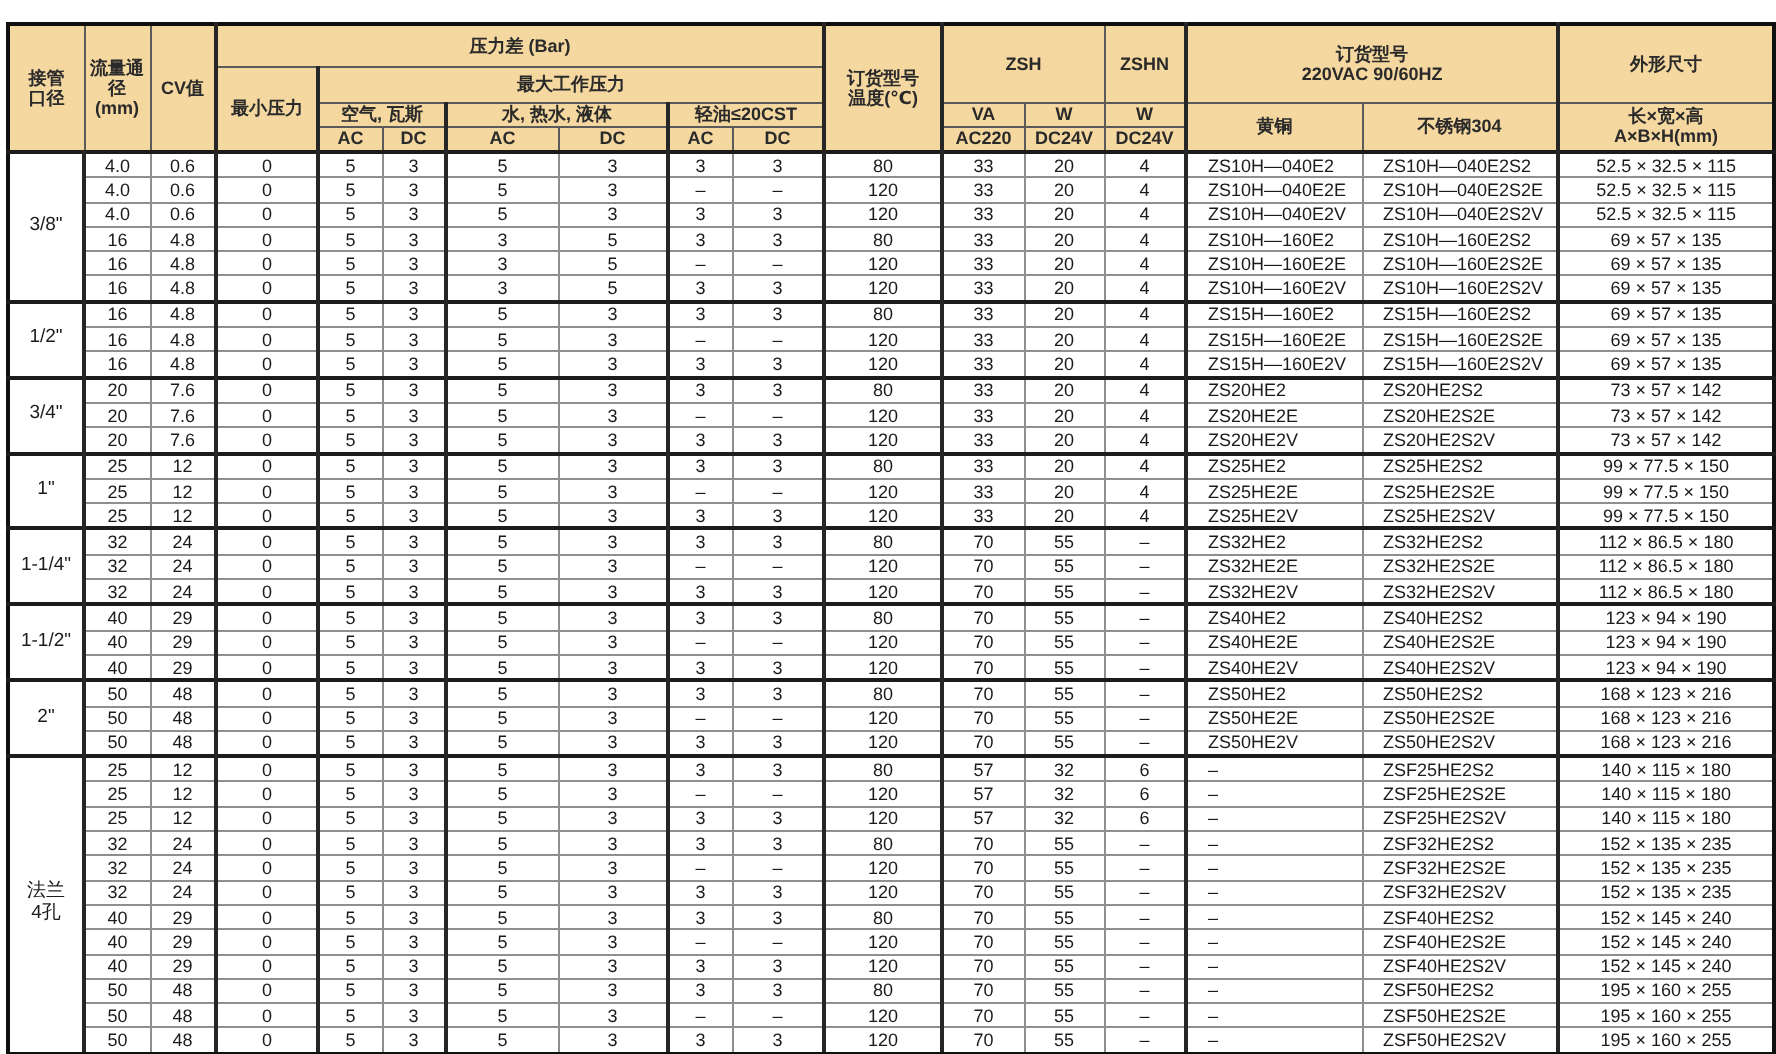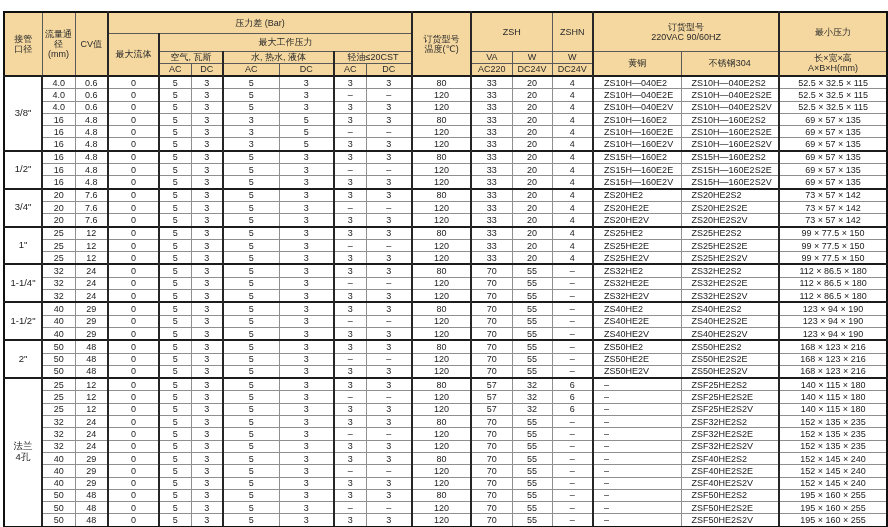--- a/index.html
+++ b/index.html
@@ -21,21 +21,21 @@
     border: 1px solid #8f8f8f;
     text-align: center;
     vertical-align: middle;
     padding: 0;
     overflow: hidden;
     white-space: nowrap;
   }
   thead th {
     background: #f5d8a0;
     font-size: 9px;
-    font-weight: normal;
+    font-weight: bold;
     color: #2a2a2a;
     white-space: pre-line;
     line-height: 1.12;
     border-color: #5a5a5a;
   }
   tbody td {
     font-size: 9px;
     height: 11.3px;
     line-height: 10px;
     background: #ffffff;
@@ -92,24 +92,24 @@
 径
 (mm)</th>
         <th rowspan="4">CV值</th>
         <th colspan="7" class="bL">压力差 (Bar)</th>
         <th rowspan="4" class="bL">订货型号
 温度(℃)</th>
         <th colspan="2" rowspan="2" class="bL">ZSH</th>
         <th rowspan="2">ZSHN</th>
         <th colspan="2" rowspan="2" class="bL">订货型号
 220VAC  90/60HZ</th>
-        <th rowspan="2" class="bL">最小压力</th>
+        <th rowspan="2" class="bL">外形尺寸</th>
       </tr>
       <tr class="hr2">
-        <th rowspan="3" class="bL">最大流体</th>
+        <th rowspan="3" class="bL">最小压力</th>
         <th colspan="6" class="bL">最大工作压力</th>
       </tr>
       <tr class="hr3">
         <th colspan="2" class="bL">空气, 瓦斯</th>
         <th colspan="2" class="bL">水, 热水, 液体</th>
         <th colspan="2" class="bL">轻油≤20CST</th>
         <th class="bL">VA</th>
         <th>W</th>
         <th>W</th>
         <th rowspan="2" class="bL">黄铜</th>

